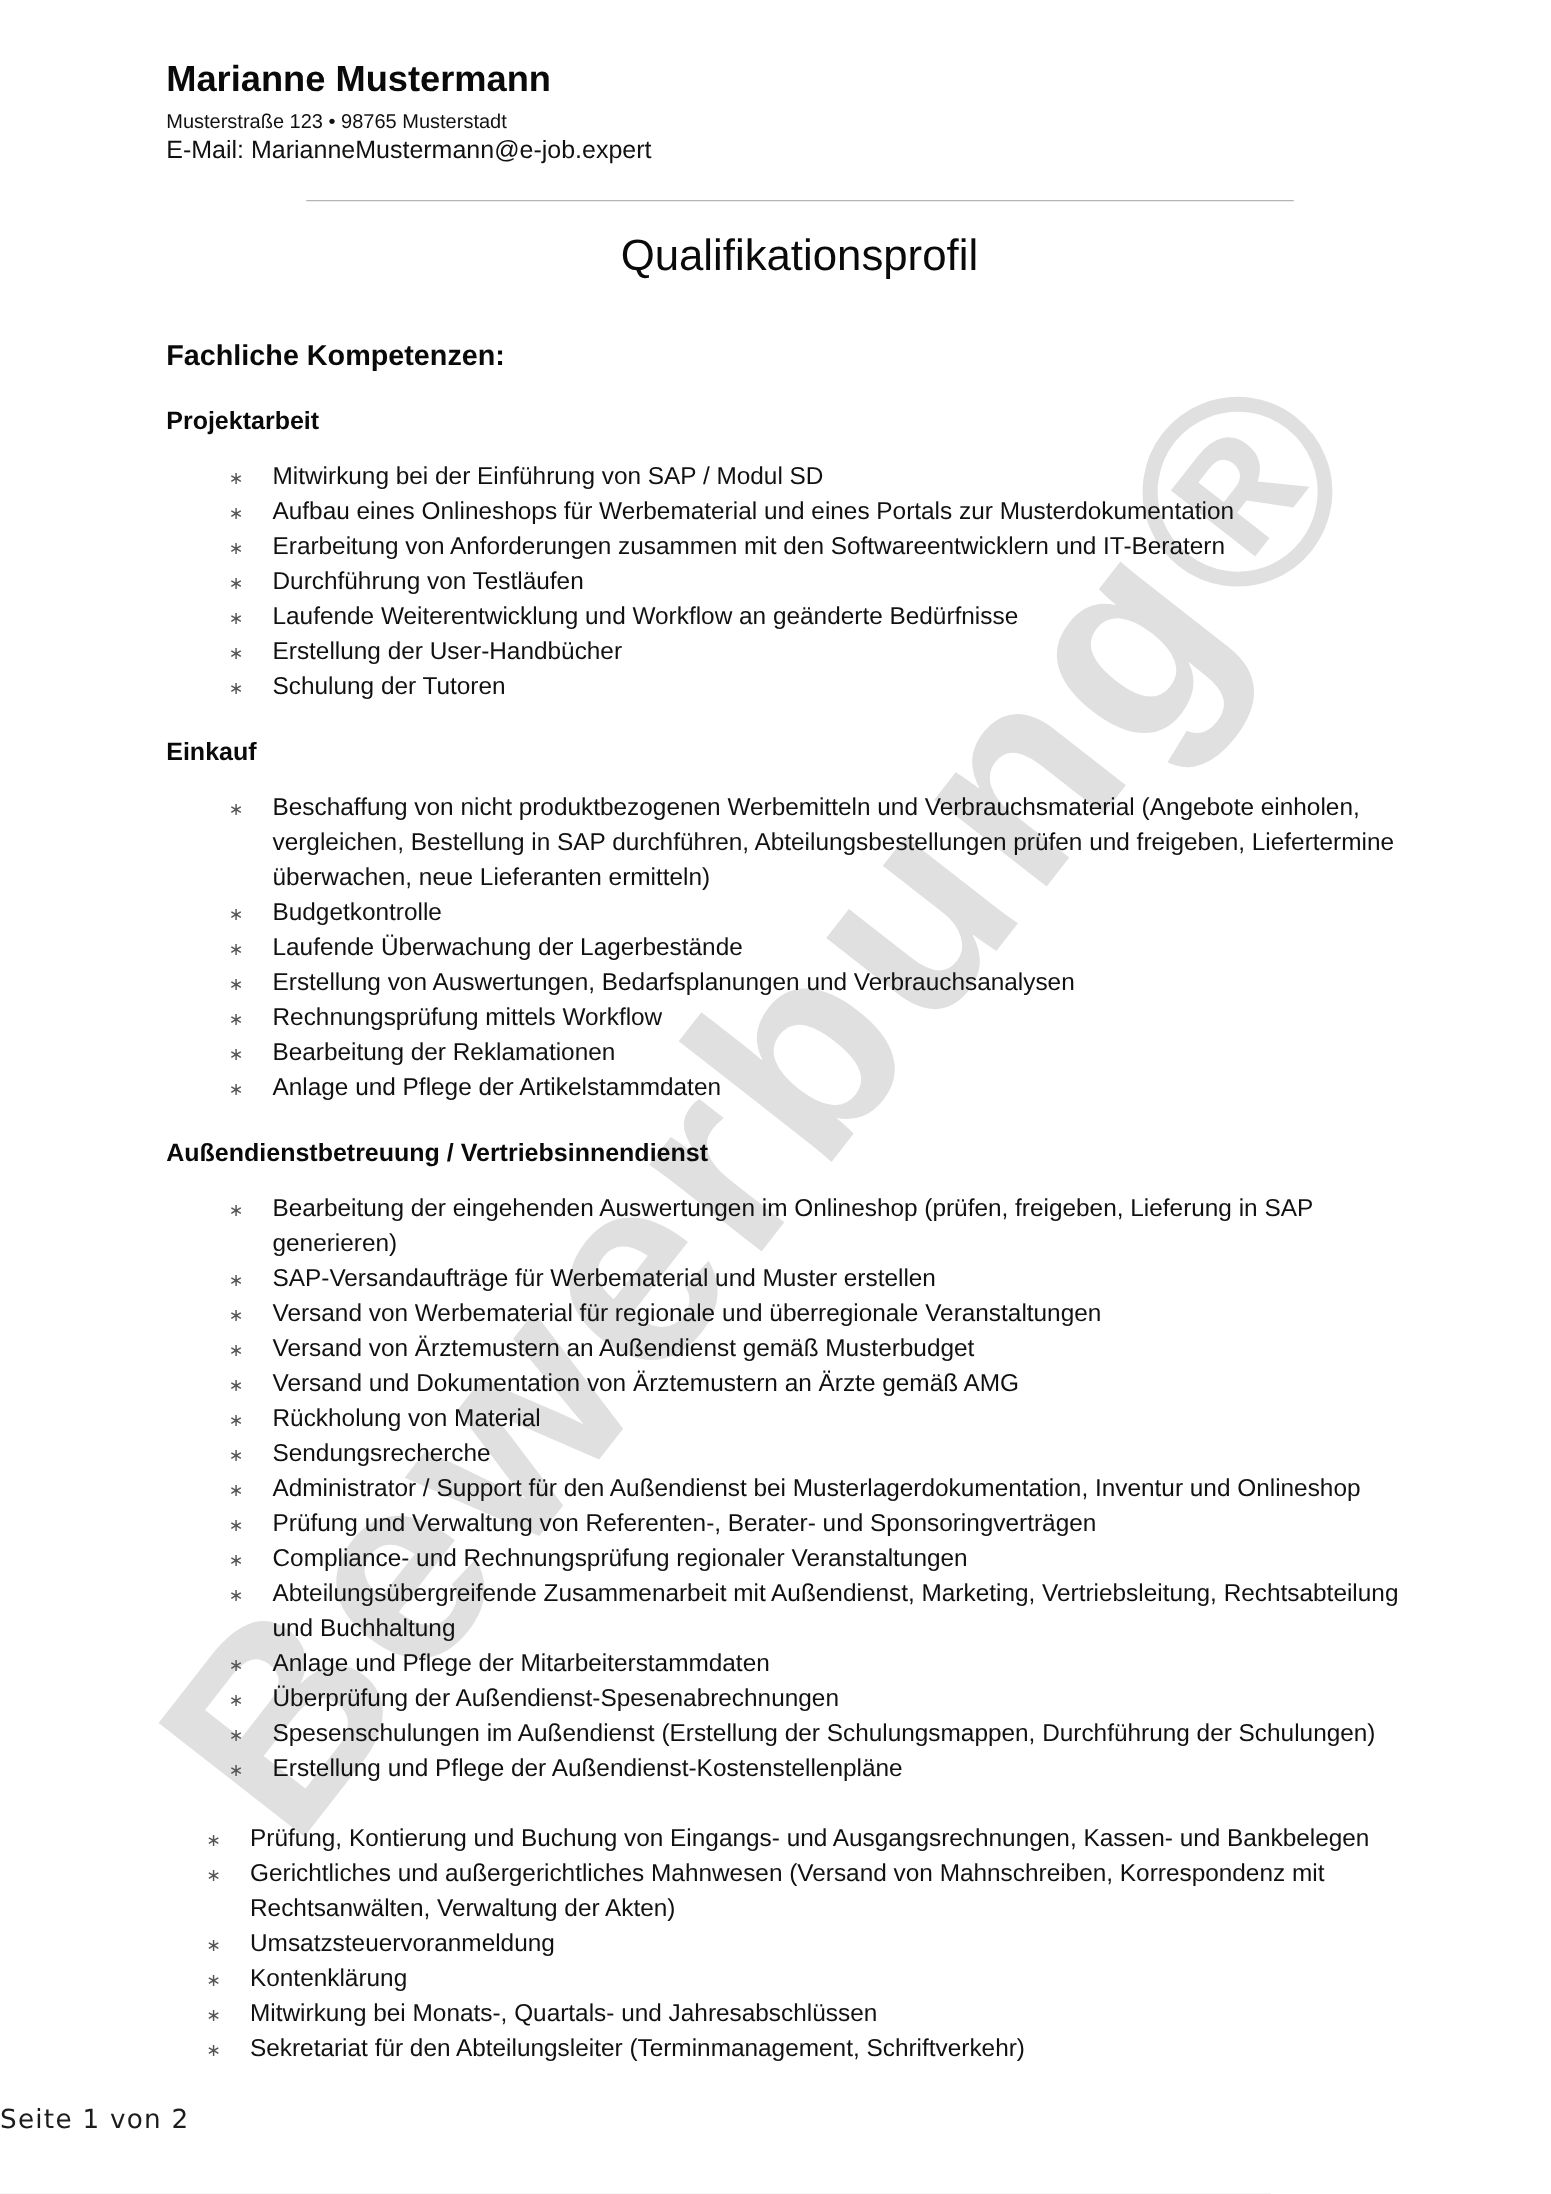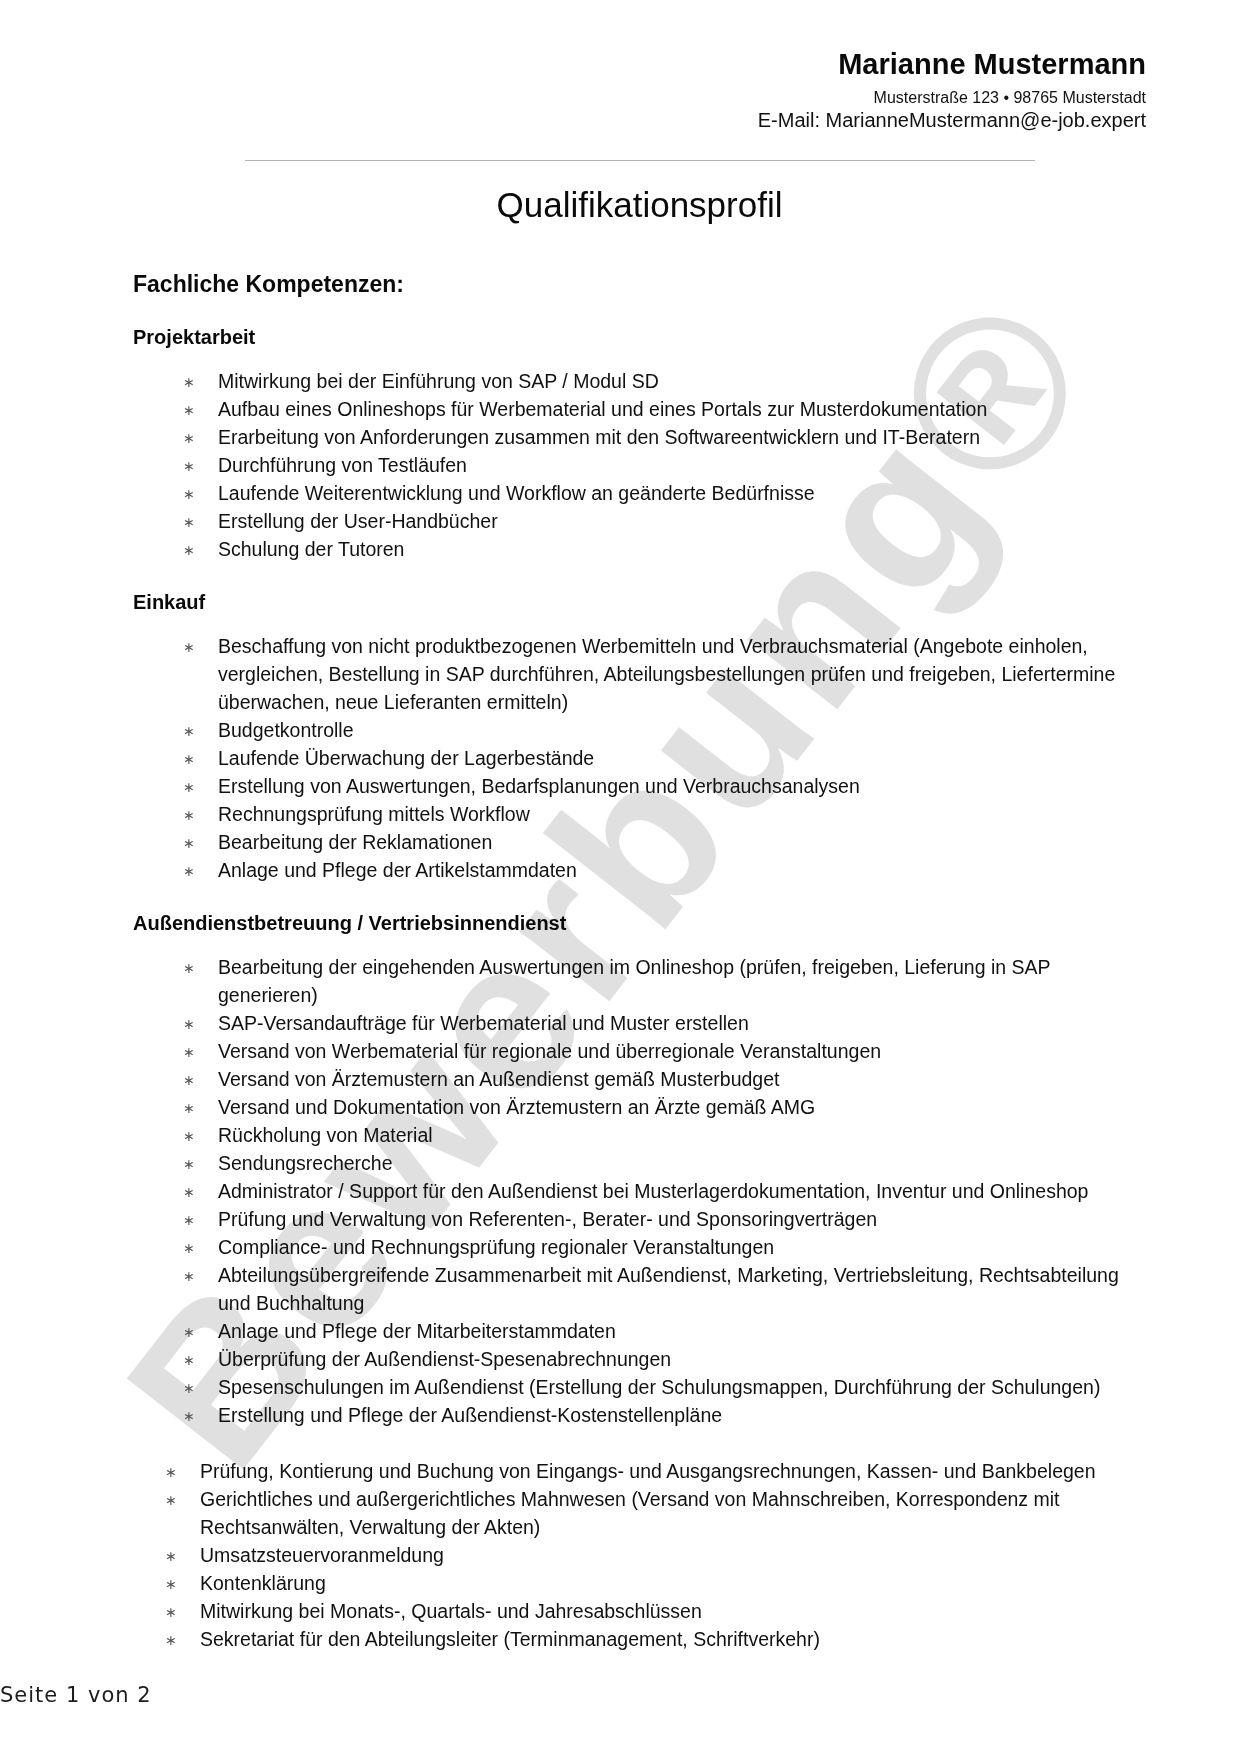--- a/index.html
+++ b/index.html
@@ -20,21 +20,21 @@
     font-weight:bold;
     color:#c7c7c7;
     opacity:.55;
     letter-spacing:8px;
     white-space:nowrap;
     z-index:0;
     user-select:none;
     pointer-events:none;
   }
   .content{position:relative;z-index:1;padding:42px 95px 0 133px;}
-  .doc-header{text-align:right;}
+  .doc-header{text-align:left;}
   .doc-header .name{font-size:29px;font-weight:bold;margin:6px 0 8px 0;color:#0a0a0a;}
   .doc-header .addr{font-size:16px;margin:0 0;}
   .doc-header .mail{font-size:20px;margin:2px 0;}
   .divider{
     margin:28px auto 0 auto;
     width:790px;height:0;
     border-top:1px solid #b5b5b5;
   }
   .doc-title{
     text-align:center;

